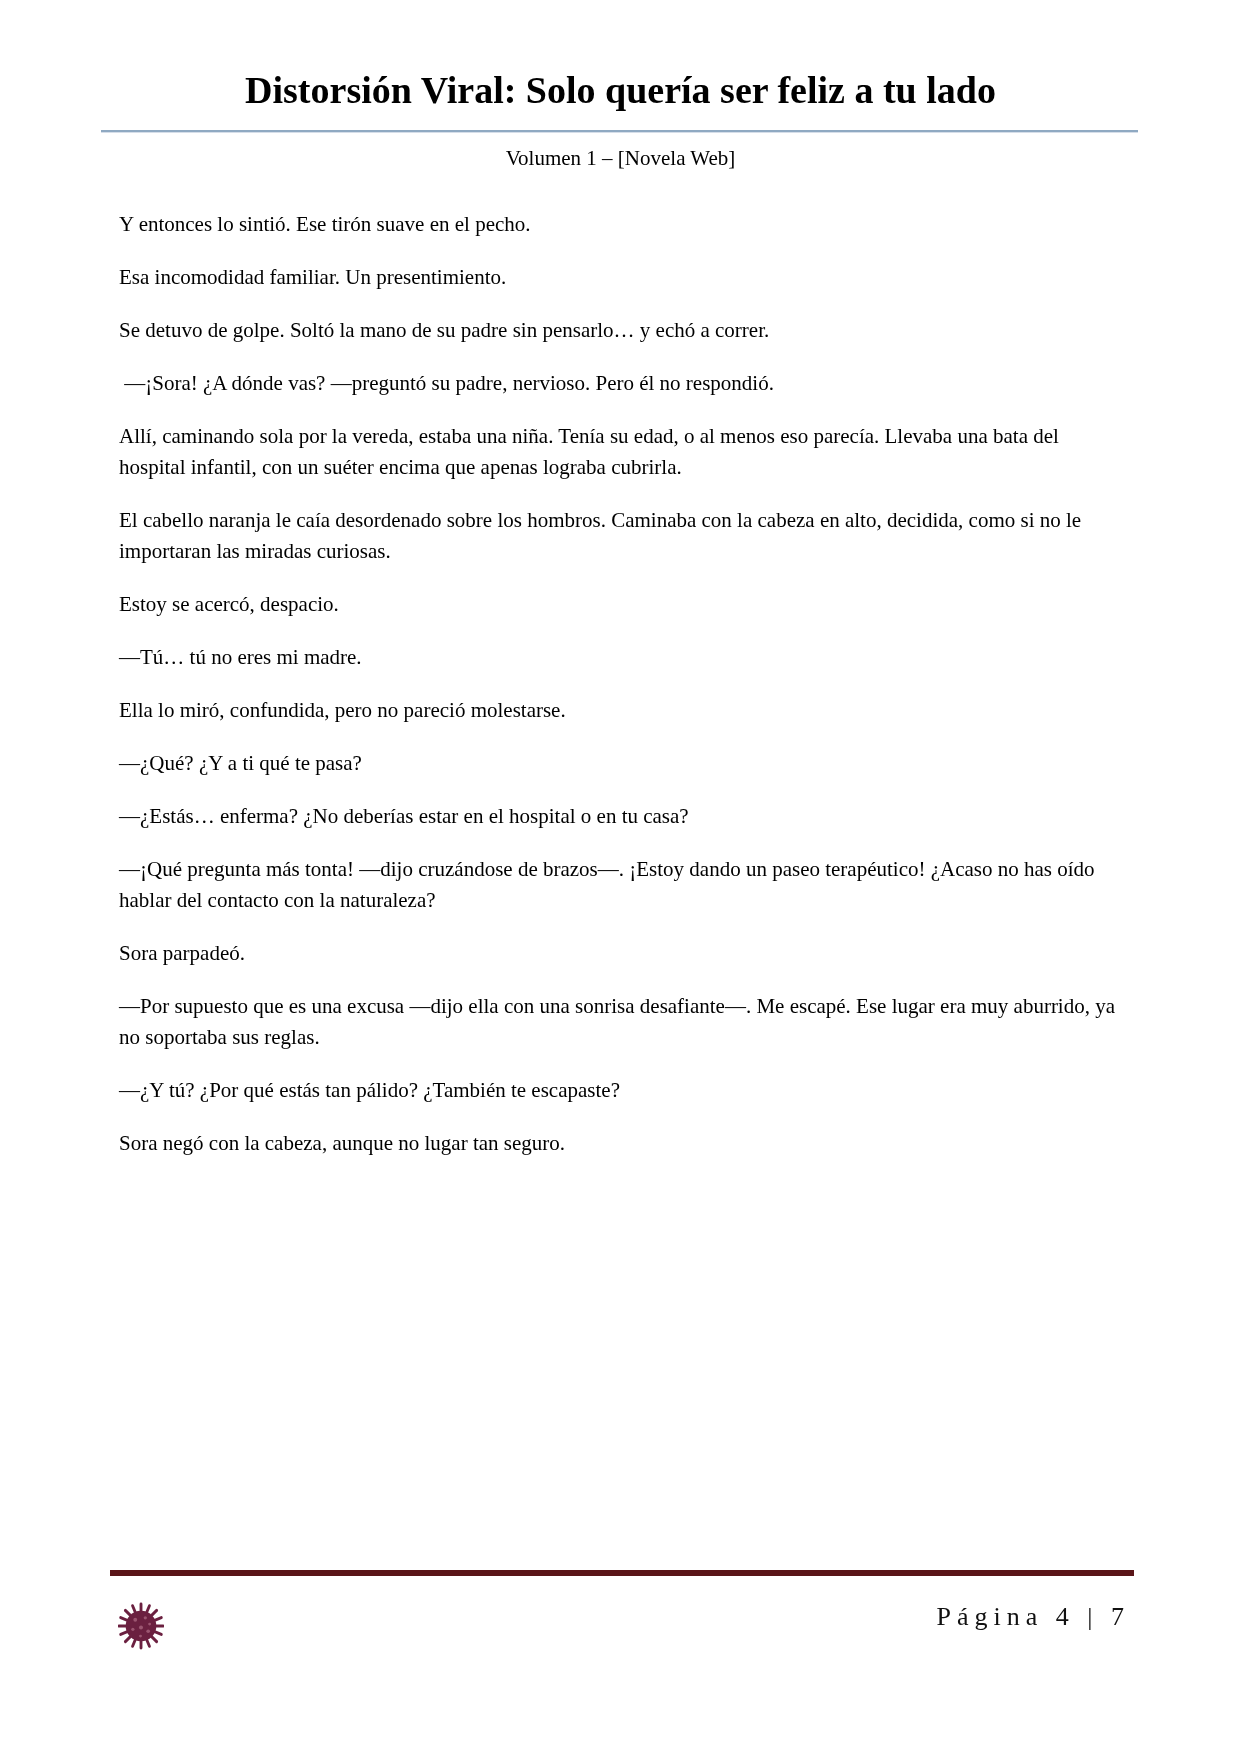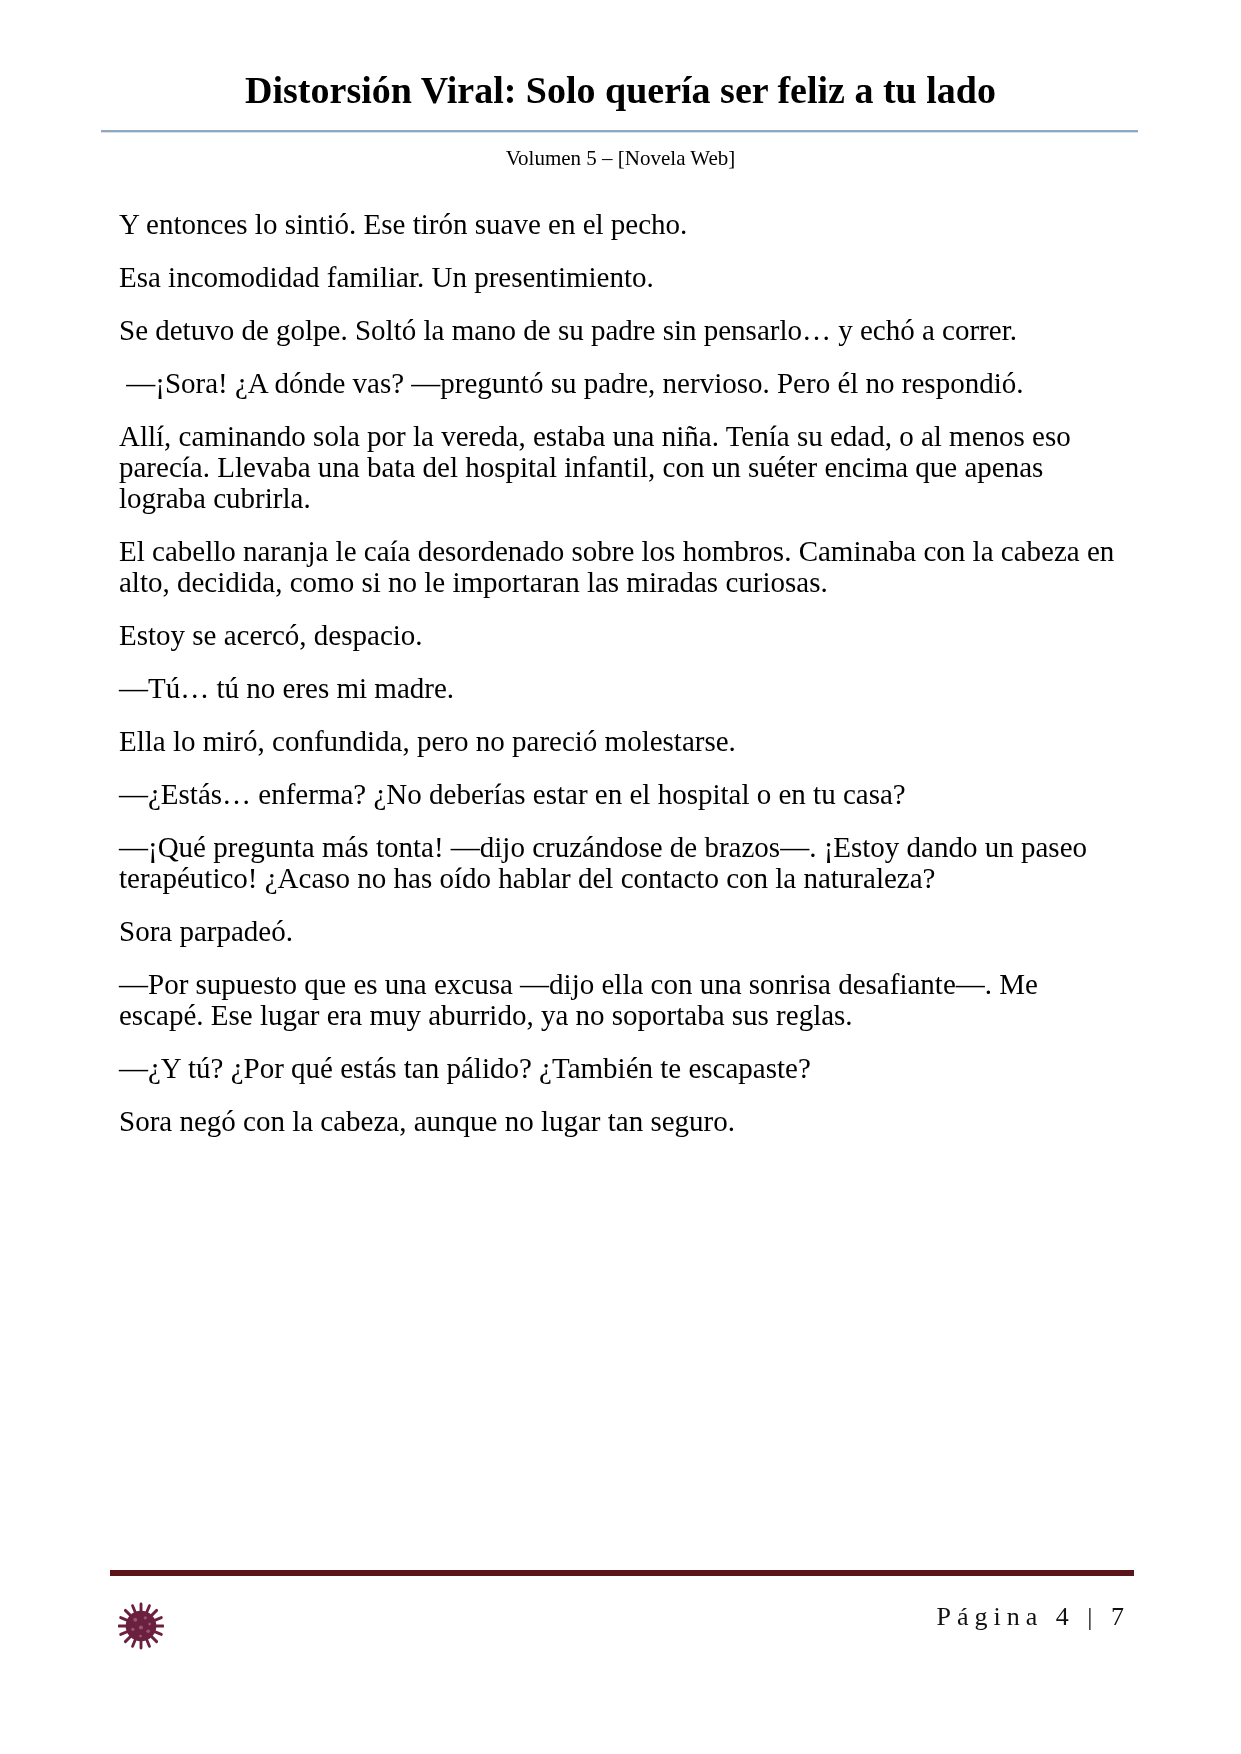--- a/index.html
+++ b/index.html
@@ -38,21 +38,21 @@
     margin: 12px 0 0 0;
     font-size: 21px;
     line-height: 26px;
     text-align: center;
   }
   .story {
     margin-top: 38px;
   }
   .para {
     margin: 0 0 22px 0;
-    font-size: 29px;
+    font-size: 21px;
     line-height: 31px;
     white-space: pre-wrap;
   }
   .footer {
     position: absolute;
     left: 95px;
     right: 92px;
     top: 1570px;
   }
   .footer-rule {
@@ -82,32 +82,33 @@
 </style>
 </head>
 <body>
 
 <div class="page">
 
   <h1 class="title">Distorsión Viral: Solo quería ser feliz a tu lado</h1>
 
   <div class="title-rule"></div>
 
-  <div class="subtitle">Volumen 5 – [Novela Web]</div>
+  <div class="subtitle">Volumen 1 – [Novela Web]</div>
 
   <section class="story">
       <p class="para">Y entonces lo sintió. Ese tirón suave en el pecho.</p>
       <p class="para">Esa incomodidad familiar. Un presentimiento.</p>
       <p class="para">Se detuvo de golpe. Soltó la mano de su padre sin pensarlo… y echó a correr.</p>
       <p class="para"> —¡Sora! ¿A dónde vas? —preguntó su padre, nervioso. Pero él no respondió.</p>
       <p class="para">Allí, caminando sola por la vereda, estaba una niña. Tenía su edad, o al menos eso parecía. Llevaba una bata del hospital infantil, con un suéter encima que apenas lograba cubrirla.</p>
       <p class="para">El cabello naranja le caía desordenado sobre los hombros. Caminaba con la cabeza en alto, decidida, como si no le importaran las miradas curiosas.</p>
       <p class="para">Estoy se acercó, despacio.</p>
       <p class="para">—Tú… tú no eres mi madre.</p>
       <p class="para">Ella lo miró, confundida, pero no pareció molestarse.</p>
+      <p class="para">—¿Qué? ¿Y a ti qué te pasa?</p>
       <p class="para">—¿Estás… enferma? ¿No deberías estar en el hospital o en tu casa?</p>
       <p class="para">—¡Qué pregunta más tonta! —dijo cruzándose de brazos—. ¡Estoy dando un paseo terapéutico! ¿Acaso no has oído hablar del contacto con la naturaleza?</p>
       <p class="para">Sora parpadeó.</p>
       <p class="para">—Por supuesto que es una excusa —dijo ella con una sonrisa desafiante—. Me escapé. Ese lugar era muy aburrido, ya no soportaba sus reglas.</p>
       <p class="para">—¿Y tú? ¿Por qué estás tan pálido? ¿También te escapaste?</p>
       <p class="para">Sora negó con la cabeza, aunque no lugar tan seguro.</p>
     </section>
 
   <div class="footer">
     <div class="footer-rule"></div>

